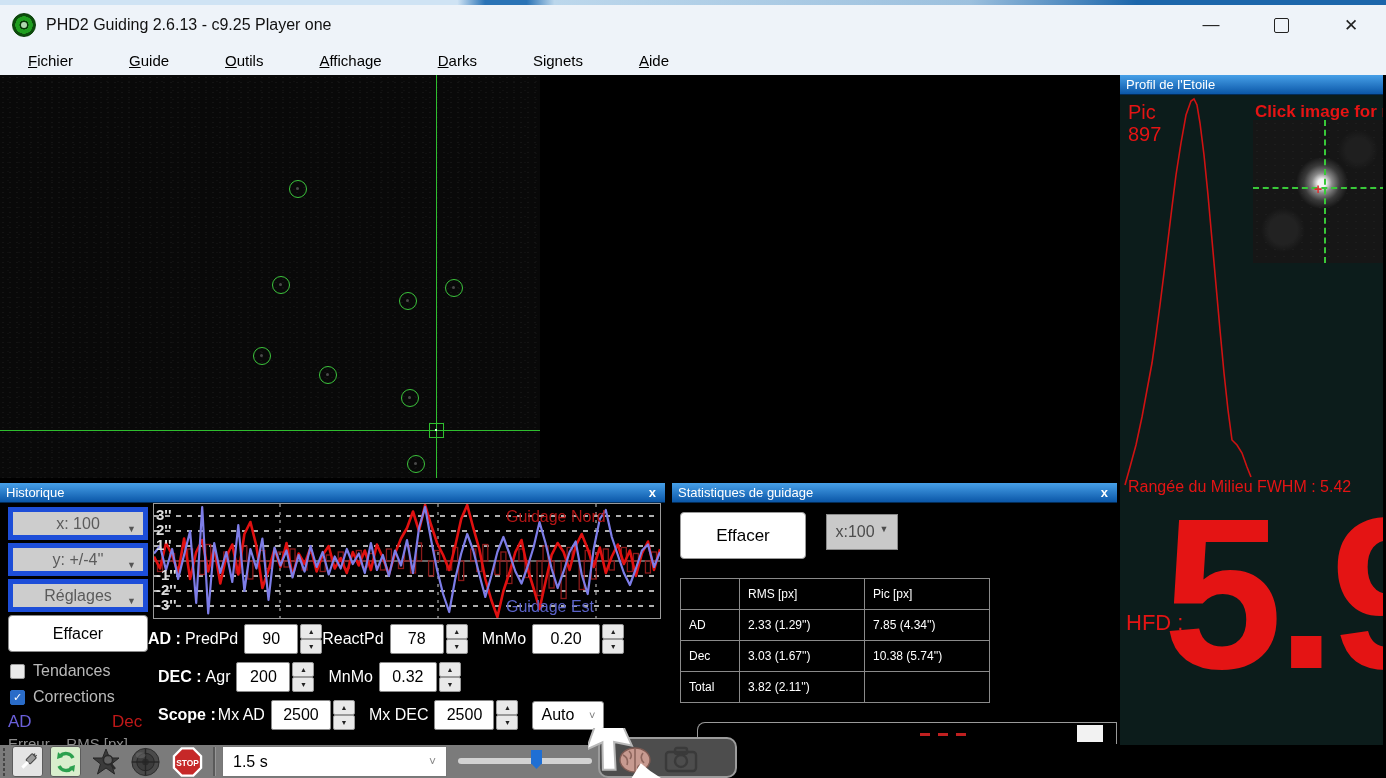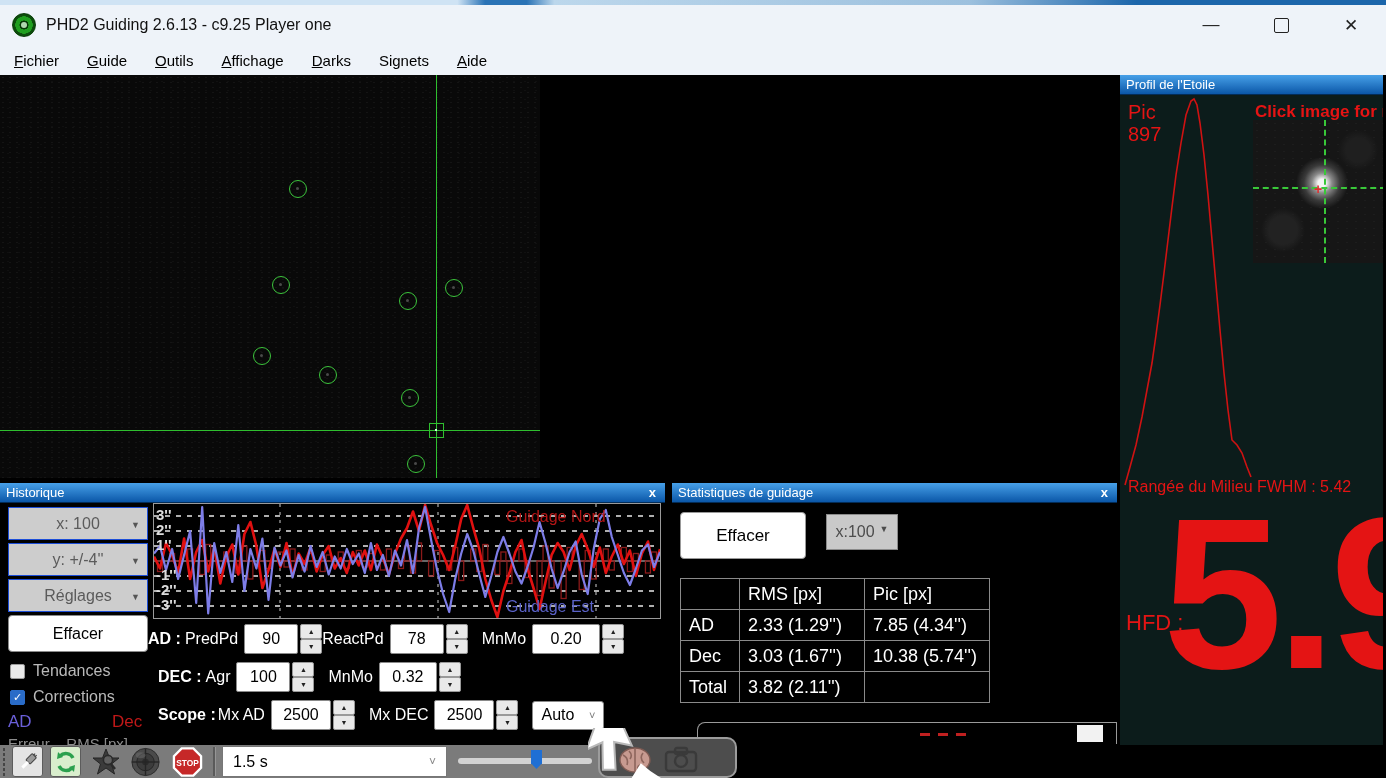--- a/index.html
+++ b/index.html
@@ -11,40 +11,40 @@
     background:linear-gradient(to right,#cfe3f4 0%,#cfe3f4 33%,#2a73b6 35%,#2a73b6 38%,#bcd7ec 40%,#9cc0de 70%,#1c66ab 82%,#1c66ab 100%);}
   .titlebar{left:0;top:5px;width:1386px;height:40px;background:#eef3f9;color:#111;
     display:flex;align-items:center;font-size:16px;}
   .phd2-logo{width:22px;height:22px;border-radius:50%;background:radial-gradient(circle at 50% 50%,#063806 0 28%,#1f9e1f 30% 55%,#0c4d0c 57% 72%,#2ab42a 74% 100%);
     border:1px solid #0a3a0a;margin:0 10px 0 12px;position:relative;}
   .phd2-logo::after{content:"";position:absolute;left:8px;top:8px;width:6px;height:6px;border-radius:50%;background:#d9ffd9;opacity:.8;}
   .win-btns{position:absolute;right:0;top:0;height:40px;display:flex;align-items:center;}
   .win-btn{width:70px;height:40px;display:flex;align-items:center;justify-content:center;color:#222;font-size:17px;}
   .win-btn .sq{width:13px;height:13px;border:1.5px solid #222;border-radius:2px;}
   .menubar{left:0;top:45px;width:1386px;height:30px;background:#eef3f9;display:flex;align-items:center;color:#000;font-size:15px;}
-  .menu-item{padding:4px 14px;cursor:default;}
+  .menu-item{padding:4px 28px;cursor:default;}
   .menu-item u{text-decoration:underline;}
   
   .image-black{left:0;top:75px;width:1117px;height:408px;background:#000;}
   .starfield{left:0;top:75px;width:540px;height:403px;background:#090909;
     background-image:radial-gradient(#141414 1px,transparent 1px),radial-gradient(#101010 1px,transparent 1px);
     background-size:7px 5px,11px 9px;background-position:0 0,3px 2px;}
   .star-circle{position:absolute;width:16px;height:16px;border:1.5px solid #3cc43c;border-radius:50%;}
   .star-circle i{position:absolute;left:6px;top:6px;width:3px;height:3px;border-radius:50%;background:#4a4a4a;}
   .xhair-v{left:436px;top:75px;width:1px;height:403px;background:#2fbf2f;}
   .xhair-h{left:0;top:430px;width:540px;height:1px;background:#2fbf2f;}
   .lock-square{left:429px;top:423px;width:13px;height:13px;border:1px solid #2fbf2f;background:transparent;}
   .lock-square i{position:absolute;left:5px;top:5px;width:2px;height:2px;background:#cfd;}
   
   .ptitle{height:20px;background:linear-gradient(#47a0e8,#0b57a8);color:#fff;font-size:13px;
     display:flex;align-items:center;padding:0 6px;box-sizing:border-box;border-bottom:1px solid #032c57;}
   .ptitle .close-x{margin-left:auto;font-size:13px;font-weight:bold;color:#fff;padding:0 3px;}
   
   .history-panel{left:0;top:483px;width:665px;height:262px;background:#000;overflow:hidden;}
-  .hbtn{position:absolute;left:8px;width:140px;height:33px;background:#cdcdcd;border:1px solid #1d4ed8;
+  .hbtn{position:absolute;left:8px;width:140px;height:33px;background:#cdcdcd;border:5px solid #1d4ed8;
     color:#5b5b5b;font-size:16px;display:flex;align-items:center;justify-content:center;box-sizing:border-box;}
   .hbtn .dd{position:absolute;right:7px;top:12px;font-size:9px;color:#555;}
   .hbtn.white{background:#fff;color:#000;border-radius:4px;border:1px solid #8a8a8a;}
   .chk-row{position:absolute;display:flex;align-items:center;color:#b9b9b9;font-size:16px;}
   .chk{width:15px;height:15px;border:1px solid #9a9a9a;background:#e9e9e9;margin-right:8px;box-sizing:border-box;
     display:flex;align-items:center;justify-content:center;font-size:11px;color:#fff;border-radius:2px;}
   .chk.on{background:#2a6cc8;border-color:#2a6cc8;}
   .graph-box{left:153px;top:503px;width:508px;height:116px;border:1px solid #9a9a9a;background:#000;box-sizing:border-box;}
   .prm-row{position:absolute;color:#fff;font-size:16px;display:flex;align-items:center;}
   .prm-row b{font-weight:bold;}
@@ -56,21 +56,21 @@
   .combo{background:#fff;color:#000;border:1px solid #8a8a8a;border-radius:3px;height:29px;
     display:flex;align-items:center;font-size:16px;padding:0 8px;box-sizing:border-box;}
   .combo .chev{margin-left:auto;color:#777;font-size:11px;padding-left:10px;}
   
   .stats-panel{left:672px;top:483px;width:445px;height:262px;background:#000;overflow:hidden;}
   .stats-clear{position:absolute;left:8px;top:29px;width:124px;height:45px;background:#fff;border:1px solid #999;
     border-radius:4px;color:#000;font-size:17px;display:flex;align-items:center;justify-content:center;}
   .stats-scale{position:absolute;left:154px;top:31px;width:70px;height:34px;background:#c9c9c9;border:1px solid #8a8a8a;
     color:#4c4c4c;font-size:16px;display:flex;align-items:center;justify-content:center;}
   .stats-scale .dd{font-size:9px;margin-left:5px;margin-top:-6px;}
-  .stats-table{position:absolute;left:8px;top:95px;border-collapse:collapse;color:#fff;font-size:18px;}
+  .stats-table{position:absolute;left:8px;top:95px;border-collapse:collapse;color:#fff;font-size:12px;}
   .stats-table td,.stats-table th{border:1px solid #8a8a8a;height:30px;padding:0 8px;text-align:left;font-weight:normal;}
   .stats-table .c0{width:42px;} .stats-table .c1{width:108px;} .stats-table .c2{width:108px;}
   .strip{position:absolute;left:25px;top:239px;width:420px;height:22px;border:1px solid #9a9a9a;
     border-bottom:none;border-radius:8px 0 0 0;box-sizing:border-box;}
   .strip .dash{position:absolute;top:10px;width:10px;height:3px;background:#c02020;}
   .strip .wbox{position:absolute;right:13px;top:2px;width:26px;height:17px;background:#f2f2f2;}
   
   .profile-panel{left:1120px;top:75px;width:263px;height:670px;background:#0c1c1b;overflow:hidden;}
   .red{color:#e41414;}
   .thumb{position:absolute;left:133px;top:45px;width:133px;height:143px;background:#161616;
@@ -270,21 +270,21 @@
     <span class="spinbox" style="width:68px;margin-left:6px;">0.20</span>
     <span class="spinner">
         <span>▲</span>
         <span>▼</span>
       </span>
   </div>
 
   <div class="prm-row" style="left:158px;top:179px;">
     <b>DEC :</b>
     <span style="margin-left:4px;">Agr</span>
-    <span class="spinbox" style="width:54px;margin-left:6px;">100</span>
+    <span class="spinbox" style="width:54px;margin-left:6px;">200</span>
     <span class="spinner">
         <span>▲</span>
         <span>▼</span>
       </span>
     <span style="margin-left:14px;">MnMo</span>
     <span class="spinbox" style="width:58px;margin-left:6px;">0.32</span>
     <span class="spinner">
         <span>▲</span>
         <span>▼</span>
       </span>

